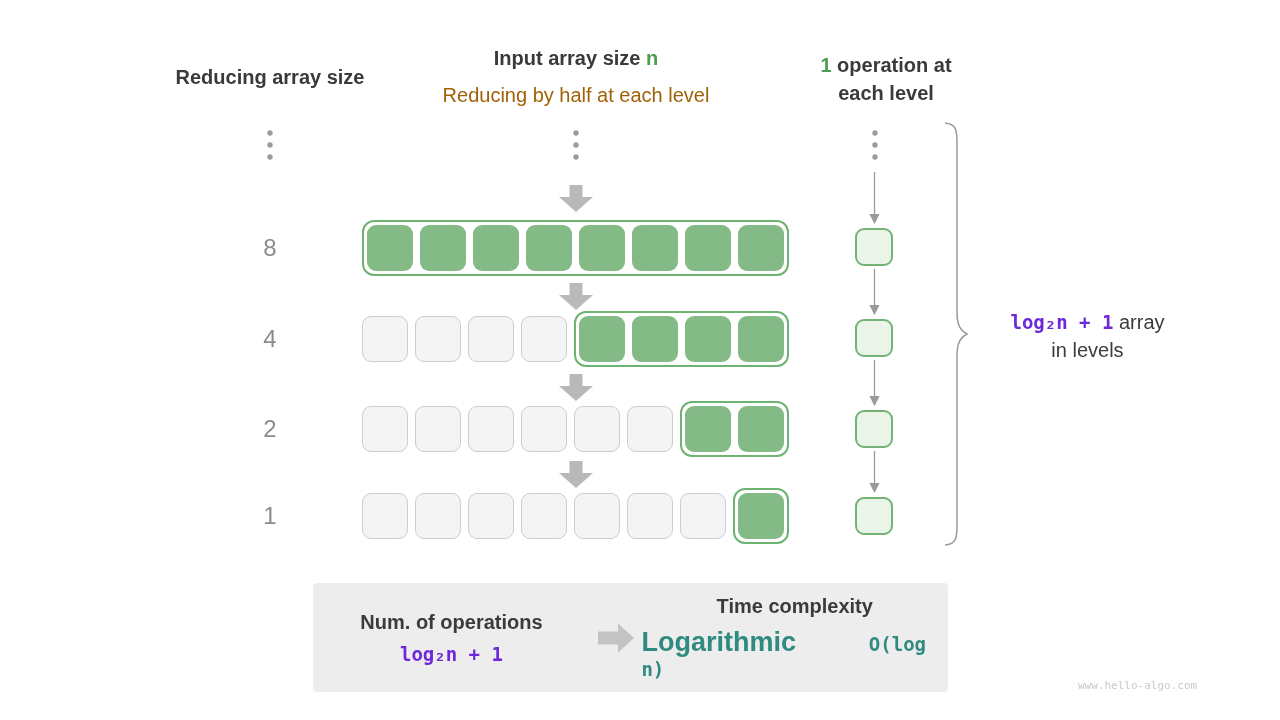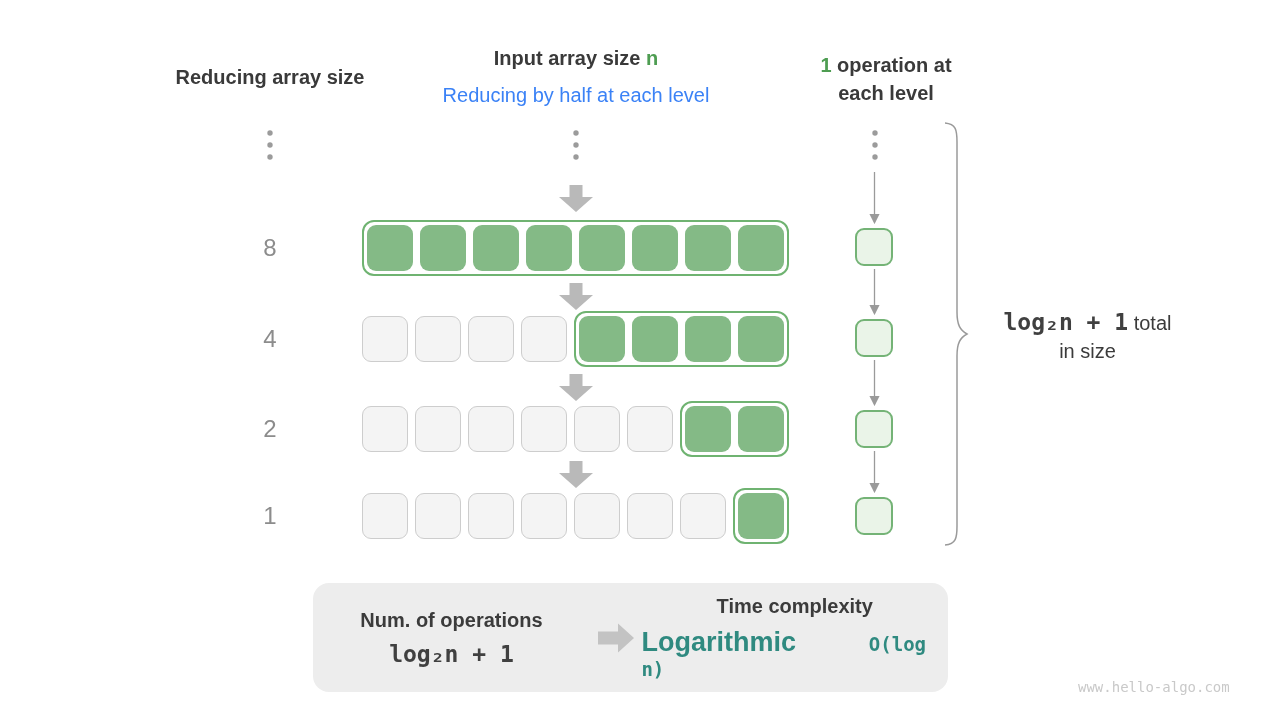--- a/index.html
+++ b/index.html
@@ -5,57 +5,57 @@
   html,body{margin:0;padding:0;}
   body{
     width:1280px;height:720px;position:relative;background:#ffffff;
     font-family:"Liberation Sans","DejaVu Sans",sans-serif;overflow:hidden;
   }
   .abs{position:absolute;}
   .center-x{transform:translateX(-50%);}
 
   
   .hdr{font-weight:bold;font-size:20px;color:#3a3a3a;white-space:nowrap;text-align:center;}
-  .hdr-sub{font-size:20px;color:#3b82f6;white-space:nowrap;text-align:center;font-weight:normal;}
+  .hdr-sub{font-size:20px;color:#a16207;white-space:nowrap;text-align:center;font-weight:normal;}
   .green-var{color:#4e9d52;font-weight:bold;}
 
   
   .array-row{position:absolute;left:362px;height:56px;display:flex;align-items:center;gap:7px;}
   .row-label{position:absolute;left:-122px;top:0;width:60px;height:56px;display:flex;
     align-items:center;justify-content:center;font-size:24px;color:#8c8c8c;}
   .cell{width:46px;height:46px;border-radius:9px;box-sizing:border-box;flex:0 0 auto;}
   .cell.filled{background:#84ba86;}
   .cell.empty{background:#f4f4f4;border:1.5px solid #cdcdcd;}
   .cell-group{display:flex;gap:7px;padding:3px;border:2px solid #6fb371;border-radius:12px;
     background:#ffffff;box-sizing:border-box;flex:0 0 auto;}
 
   
   .op-cell{position:absolute;left:855px;width:38px;height:38px;box-sizing:border-box;
     background:#eaf4e8;border:2.5px solid #74b376;border-radius:9px;}
 
   
   .brace-label{position:absolute;left:985px;top:308px;width:205px;text-align:center;
     font-size:20px;color:#3b3b3b;line-height:28px;}
   .formula{font-family:"DejaVu Sans Mono","Liberation Mono",monospace;font-weight:bold;
-    color:#404040;font-size:23px;}
+    color:#6d28d9;font-size:19px;}
 
   
   .summary-box{position:absolute;left:313px;top:583px;width:635px;height:109px;
-    background:#ededed;border-radius:16px;display:flex;align-items:center;justify-content:center;}
+    background:#ededed;border-radius:4px;display:flex;align-items:center;justify-content:center;}
   .summary-col{display:flex;flex-direction:column;align-items:center;gap:9px;}
   .summary-col.left{width:280px;}
   .summary-col.right{width:310px;}
   .summary-title{font-weight:bold;font-size:20px;color:#3b3b3b;white-space:nowrap;}
   .summary-arrow{width:44px;display:flex;align-items:center;justify-content:center;margin:0 4px;}
   .teal{color:#2f8a80;font-weight:bold;}
   .teal-name{font-size:27px;}
   .teal-bigo{font-family:"DejaVu Sans Mono","Liberation Mono",monospace;font-size:19px;margin-left:25px;}
 
   .watermark{position:absolute;left:1078px;top:679px;width:162px;
-    font-family:"DejaVu Sans Mono","Liberation Mono",monospace;font-size:14px;color:#c9c9c9;
+    font-family:"DejaVu Sans Mono","Liberation Mono",monospace;font-size:11px;color:#c9c9c9;
     white-space:nowrap;}
 
   svg.overlay{position:absolute;left:0;top:0;pointer-events:none;}
 </style>
 </head>
 <body>
 
 <div class="abs center-x hdr" style="left:270px;top:66px;">Reducing array size</div>
 
 <div class="abs center-x hdr" style="left:576px;top:47px;text-align:center;"><span>Input array size </span><span class="green-var">n</span></div>
@@ -157,21 +157,21 @@
     <line x1="874.5" y1="269" x2="874.5" y2="313" marker-end="url(#ah)"></line>
     <line x1="874.5" y1="360" x2="874.5" y2="404" marker-end="url(#ah)"></line>
     <line x1="874.5" y1="451" x2="874.5" y2="491" marker-end="url(#ah)"></line>
   </g>
 
   <path d="M945,123 C956,124 957,130 957,142 L957,312 C957,325 960,330 967,334
            C960,338 957,343 957,356 L957,526 C957,538 956,544 945,545" stroke="#9a9a9a" stroke-width="1.5" fill="none"></path>
 </svg>
 
 <div class="brace-label">
-  <span class="formula">log₂n + 1</span><span> total</span><br><span>in size</span>
+  <span class="formula">log₂n + 1</span><span> array</span><br><span>in levels</span>
 </div>
 
 <div class="summary-box">
   <div class="summary-col left">
     <div class="summary-title">Num. of operations</div>
     <div class="formula">log₂n + 1</div>
   </div>
   <div class="summary-arrow">
     <svg width="40" height="32" viewBox="0 0 40 32">
       <path d="M2,9.5 h20 v-8 l16,14.5 l-16,14.5 v-8 h-20 z" fill="#c3c3c3"></path>

